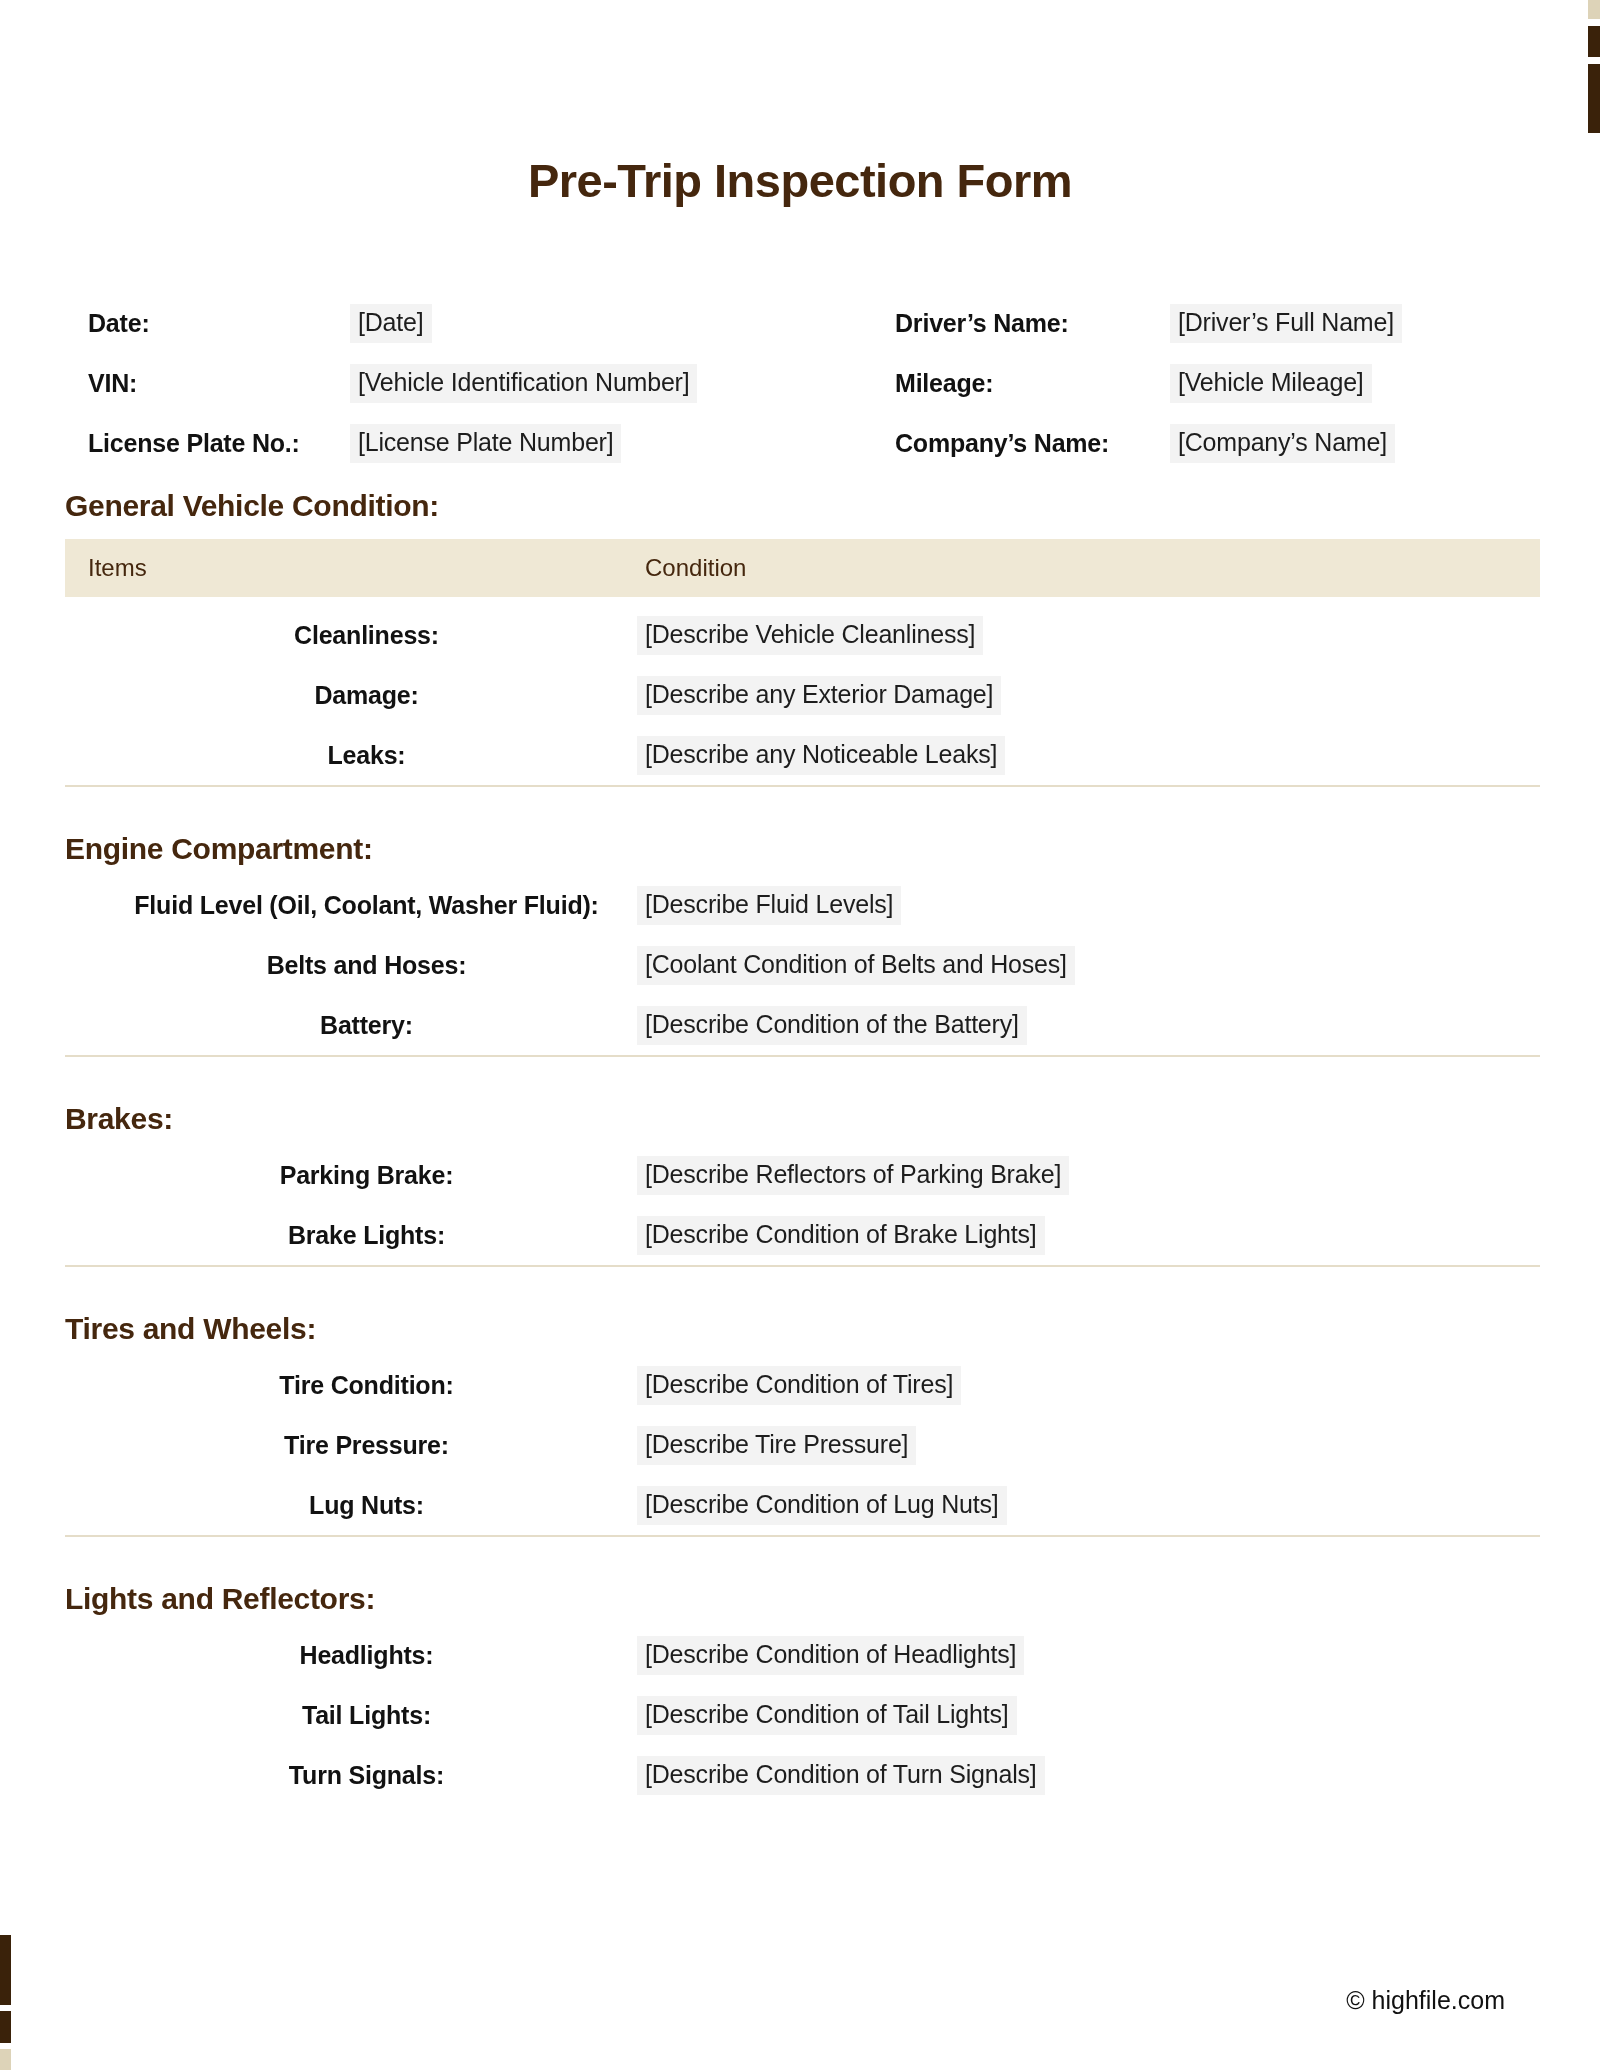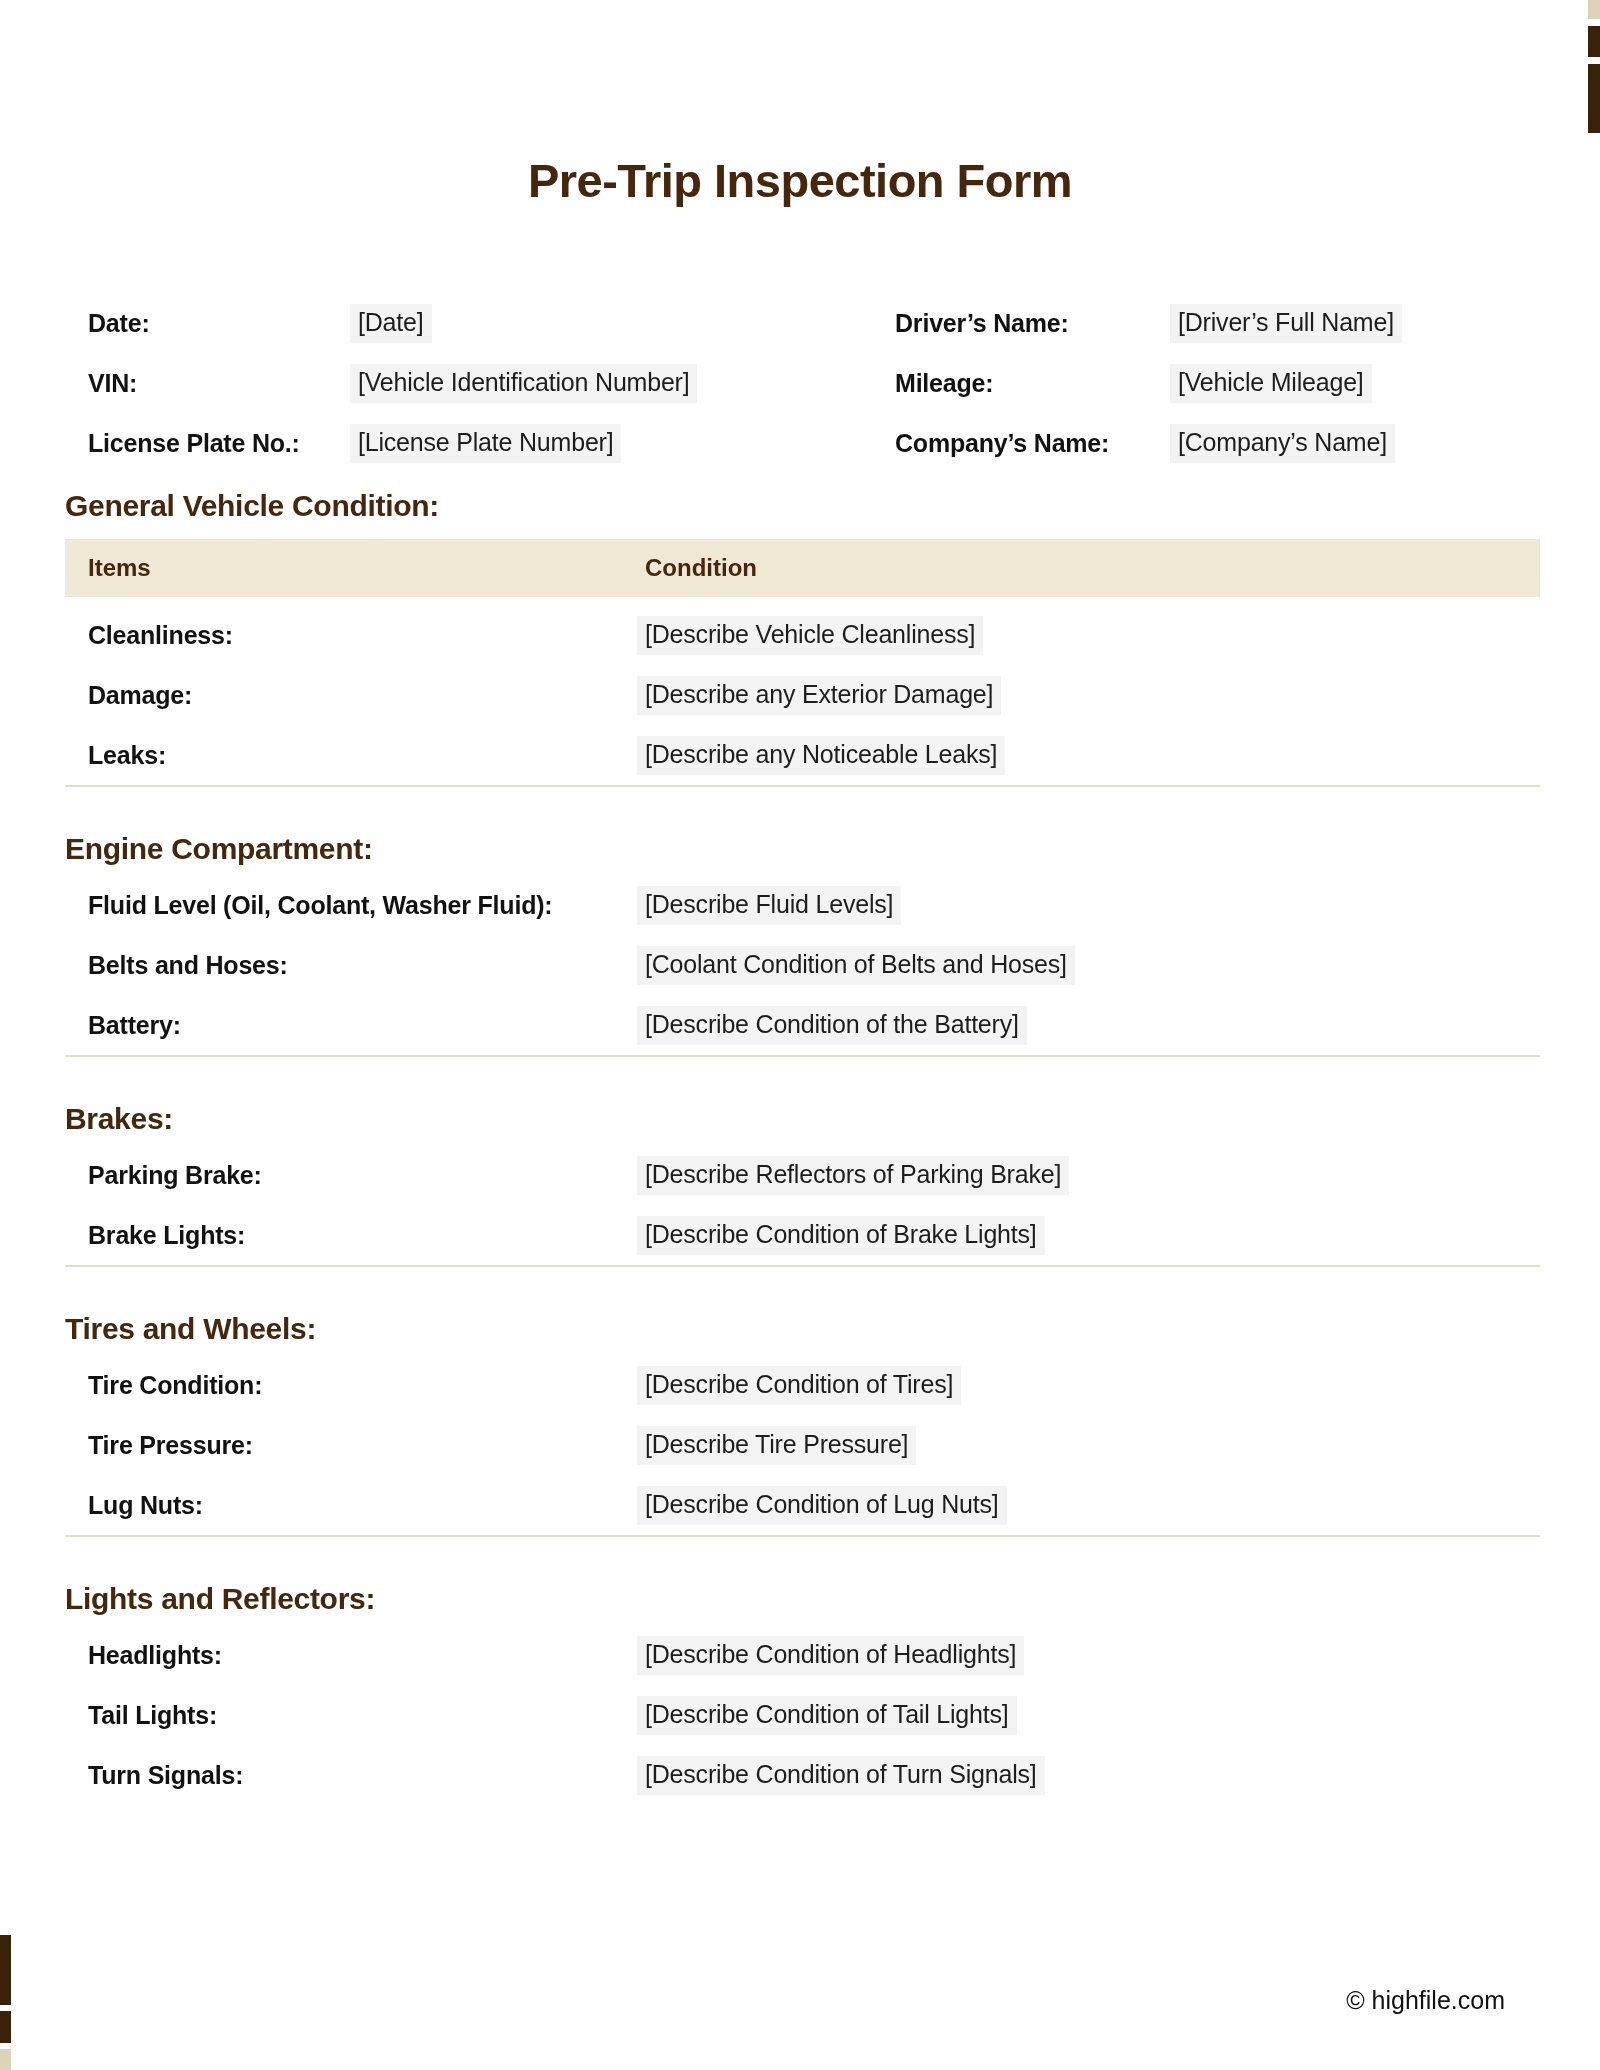--- a/index.html
+++ b/index.html
@@ -38,21 +38,21 @@
   .content { width:1475px; margin-left:65px; }
 
   
   .fields {
     margin-top:83px;
     padding-left:23px;
     display:grid;
     grid-template-columns:270px 537px 283px 1fr;
   }
   .cell { height:60px; display:flex; align-items:center; }
-  .lbl { font-weight:bold; font-size:25px; letter-spacing:-0.2px; color:#121212; white-space:nowrap; }
+  .lbl { font-weight:bold; font-size:25px; letter-spacing:-0.2px; color:#121212; white-space:nowrap;text-align:center; }
   .ph {
     display:inline-block;
     background:#f3f3f3;
     color:#1d1d1d;
     font-size:25px;
     letter-spacing:-0.2px;
     padding:4px 8px 6px;
     margin-left:-8px;
     white-space:nowrap;
   }
@@ -69,21 +69,21 @@
   .sec.first h2 { margin-top:16px; }
   .table-head {
     margin-top:16px;
     height:58px;
     background:#efe8d5;
     padding-left:23px;
     display:grid;
     grid-template-columns:557px 1fr;
     align-items:center;
     font-size:24px;
-    font-weight:bold;
+    font-weight:normal;
     color:#45270e;
   }
   .rows { margin-top:9px; padding-left:23px; }
   .sec.first .rows { margin-top:8px; }
   .sec.divided .rows { border-bottom:2px solid #e5ddc9; }
   .row {
     height:60px;
     display:grid;
     grid-template-columns:557px 1fr;
     align-items:center;

